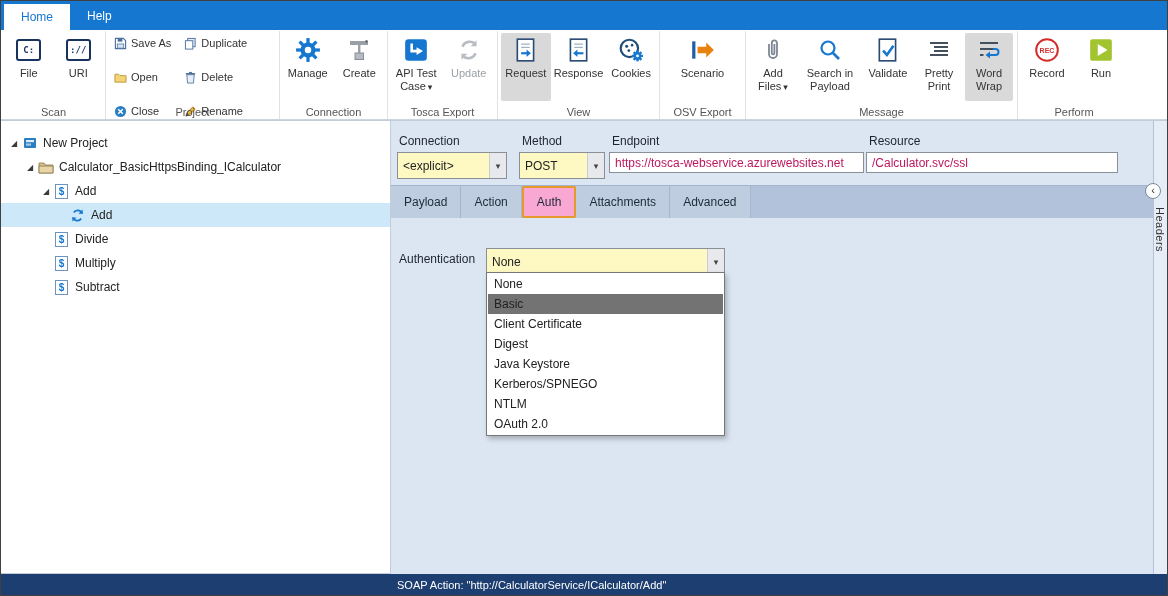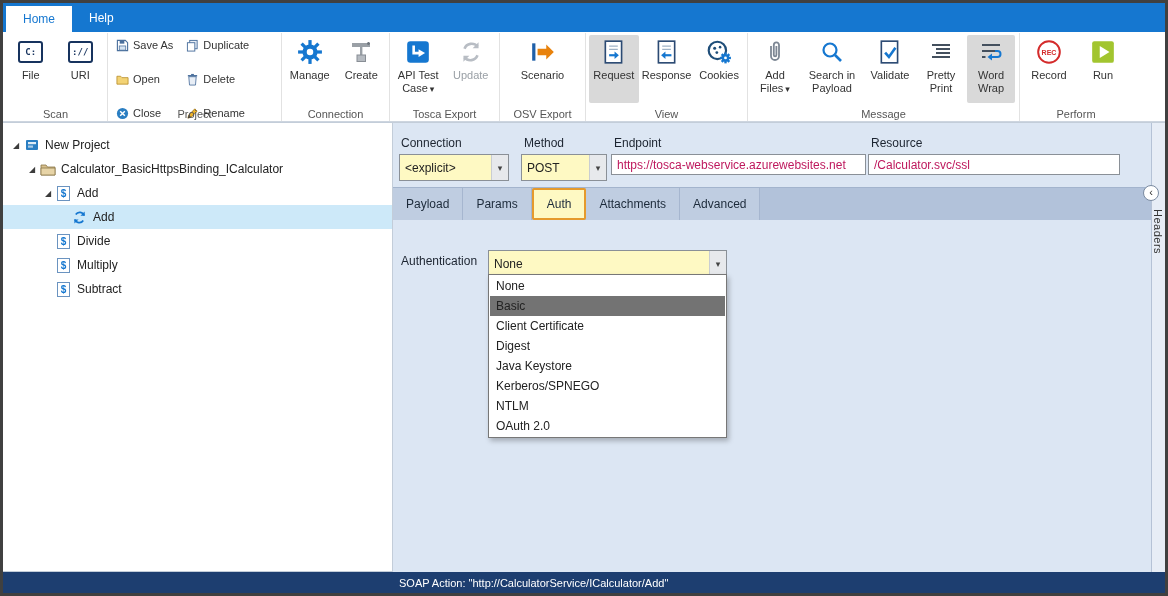--- a/index.html
+++ b/index.html
@@ -1,20 +1,20 @@
 <!DOCTYPE html>
 <html><head>
 <meta charset="utf-8">
 <style>
   * { margin:0; padding:0; box-sizing:border-box; }
   html,body { background:#eee; }
   .app {
     width:1168px; height:596px; position:relative; overflow:hidden;
     font-family:"Liberation Sans", sans-serif; background:#fff;
-    display:flex; flex-direction:column; border:3px solid #404040;
+    display:flex; flex-direction:column; border:1px solid #404040;
   }
   
   .titlebar { height:29px; background:#1577d0; display:flex; align-items:stretch; padding-left:3px; flex:0 0 auto; }
   .menu-tab { color:#fff; font-size:12px; padding:0 17px; display:flex; align-items:center; cursor:default; }
   .menu-tab.active { background:#fff; color:#1577d0; margin-top:3px; }
   
   .ribbon { height:90px; background:#fff; border-bottom:1px solid #cdd5df; display:flex; padding:1px 0 0 1px; flex:0 0 auto; }
   .rgroup { position:relative; display:flex; flex-direction:column; border-right:1px solid #e2e2e2; padding:2px 3px 15px 3px; }
   .rgroup-buttons { flex:1; display:flex; align-items:flex-start; gap:2px; }
   .glabel { position:absolute; bottom:1px; left:0; right:0; text-align:center; font-size:11px; color:#555; }
@@ -46,21 +46,21 @@
   .combo { position:absolute; height:27px; background:#fef9c3; border:1px solid #8a9097; display:flex; align-items:center;
            font-size:12px; color:#222; cursor:default; }
   .combo .cval { flex:1; padding-left:5px; white-space:nowrap; overflow:hidden; }
   .combo .arrow-box { width:17px; align-self:stretch; background:#e7e9ec; border-left:1px solid #c9cdd2; display:flex;
                       align-items:center; justify-content:center; font-size:9px; color:#444; }
   .textbox { position:absolute; height:21px; border:1px solid #8a9097; font-size:12px; padding:0 5px; background:#fff; color:#be185d; }
   .tabstrip { position:absolute; left:0; right:14px; top:64px; height:33px; background:#b2c2da; display:flex; align-items:stretch;
               border-top:1px solid #a3b4cd; }
   .rtab { display:flex; align-items:center; padding:0 13px; font-size:12px; color:#1c2a3a; background:#bfcde1;
           border-right:1px solid #a6b6cf; cursor:default; }
-  .rtab.active { background:#fef9c3; }
+  .rtab.active { background:#f9a8d4; }
   .rtab.highlighted { border:2px solid #e59a2c; border-radius:2px; }
   .dropdown-list { position:absolute; left:95px; top:151px; width:239px; background:#fff; border:1px solid #777;
                    box-shadow:2px 3px 5px rgba(0,0,0,.25); z-index:5; padding:1px; }
   .dd-item { height:20px; display:flex; align-items:center; padding-left:6px; font-size:12px; color:#222; cursor:default; }
   .dd-item.hl { background:#737373; }
   
   .side-strip { position:absolute; top:0; right:0; width:14px; bottom:0; background:#e7edf6; border-left:1px solid #b5c2d6; }
   .side-chevron { position:absolute; top:62px; right:6px; width:16px; height:16px; border-radius:50%; background:#fff;
                   border:1px solid #7a8aa0; font-size:11px; line-height:13px; text-align:center; color:#333; z-index:6; cursor:default; }
   .side-label { position:absolute; top:86px; right:1px; writing-mode:vertical-rl; font-size:11px; color:#333; letter-spacing:.5px; }
@@ -212,35 +212,20 @@
                 <path d="M6 9a7 7 0 0 1 12-2" stroke="#b8bdc4" stroke-width="2.4" fill="none"></path>
                 <path d="M19 3v5.5h-5.5z" fill="#b8bdc4"></path>
                 <path d="M18 15a7 7 0 0 1-12 2" stroke="#b8bdc4" stroke-width="2.4" fill="none"></path>
                 <path d="M5 21v-5.5h5.5z" fill="#b8bdc4"></path>
               </svg>
             </span>
           <span>Update</span>
         </div>
       </div>
       <div class="glabel">Tosca Export</div>
-    </div>
-
-    <div class="rgroup" style="width:86px">
-      <div class="rgroup-buttons" style="justify-content:center; width:100%;">
-        <div class="bigbtn">
-          <span class="bicon">
-              <svg width="26" height="26" viewBox="0 0 24 24">
-                <rect x="2" y="4" width="3" height="16" fill="#1f5fa8"></rect>
-                <path d="M7 9h8V5l7 7-7 7v-4H7z" fill="#e8820c"></path>
-              </svg>
-            </span>
-          <span>Scenario</span>
-        </div>
-      </div>
-      <div class="glabel">OSV Export</div>
     </div>
 
     <div class="rgroup" style="width:162px">
       <div class="rgroup-buttons">
         <div class="bigbtn selected">
           <span class="bicon">
               <svg width="26" height="26" viewBox="0 0 24 24">
                 <rect x="4" y="2" width="15" height="20" fill="#fff" stroke="#2b4a73" stroke-width="1.5"></rect>
                 <path d="M7.5 6.5h8M7.5 9.5h8" stroke="#9fb2c6" stroke-width="1.2"></path>
                 <path d="M7.5 15h7" stroke="#1577d0" stroke-width="2"></path>
@@ -276,20 +261,35 @@
                 </g>
                 <circle cx="18" cy="17.5" r="1.3" fill="#fff"></circle>
               </svg>
             </span>
           <span>Cookies</span>
         </div>
       </div>
       <div class="glabel">View</div>
     </div>
 
+    <div class="rgroup" style="width:86px">
+      <div class="rgroup-buttons" style="justify-content:center; width:100%;">
+        <div class="bigbtn">
+          <span class="bicon">
+              <svg width="26" height="26" viewBox="0 0 24 24">
+                <rect x="2" y="4" width="3" height="16" fill="#1f5fa8"></rect>
+                <path d="M7 9h8V5l7 7-7 7v-4H7z" fill="#e8820c"></path>
+              </svg>
+            </span>
+          <span>Scenario</span>
+        </div>
+      </div>
+      <div class="glabel">OSV Export</div>
+    </div>
+
     <div class="rgroup" style="width:272px">
       <div class="rgroup-buttons">
         <div class="bigbtn" style="width:48px">
           <span class="bicon">
               <svg width="24" height="24" viewBox="0 0 24 24">
                 <path d="M8 6v10a4 4 0 0 0 8 0V5a2.6 2.6 0 0 0-5.2 0v10a1.3 1.3 0 0 0 2.6 0V6" fill="none" stroke="#7d8794" stroke-width="1.8"></path>
               </svg>
             </span>
           <span><span>Add Files</span><span class="caret">▾</span></span>
         </div>
@@ -440,21 +440,21 @@
       </div>
       <div class="combo" style="left:128px; top:31px; width:86px;">
         <span class="cval">POST</span>
         <span class="arrow-box">▾</span>
       </div>
       <input class="textbox" style="left: 218px; top: 31px; width: 255px;" value="https://tosca-webservice.azurewebsites.net">
       <input class="textbox" style="left: 475px; top: 31px; width: 252px;" value="/Calculator.svc/ssl">
 
       <div class="tabstrip">
         <div class="rtab">Payload</div>
-        <div class="rtab">Params</div>
+        <div class="rtab">Action</div>
         <div class="rtab active highlighted">Auth</div>
         <div class="rtab">Attachments</div>
         <div class="rtab">Advanced</div>
       </div>
 
       <span class="field-label" style="left:8px; top:131px;">Authentication</span>
       <div class="combo" style="left:95px; top:127px; width:239px;">
         <span class="cval">None</span>
         <span class="arrow-box">▾</span>
       </div>

